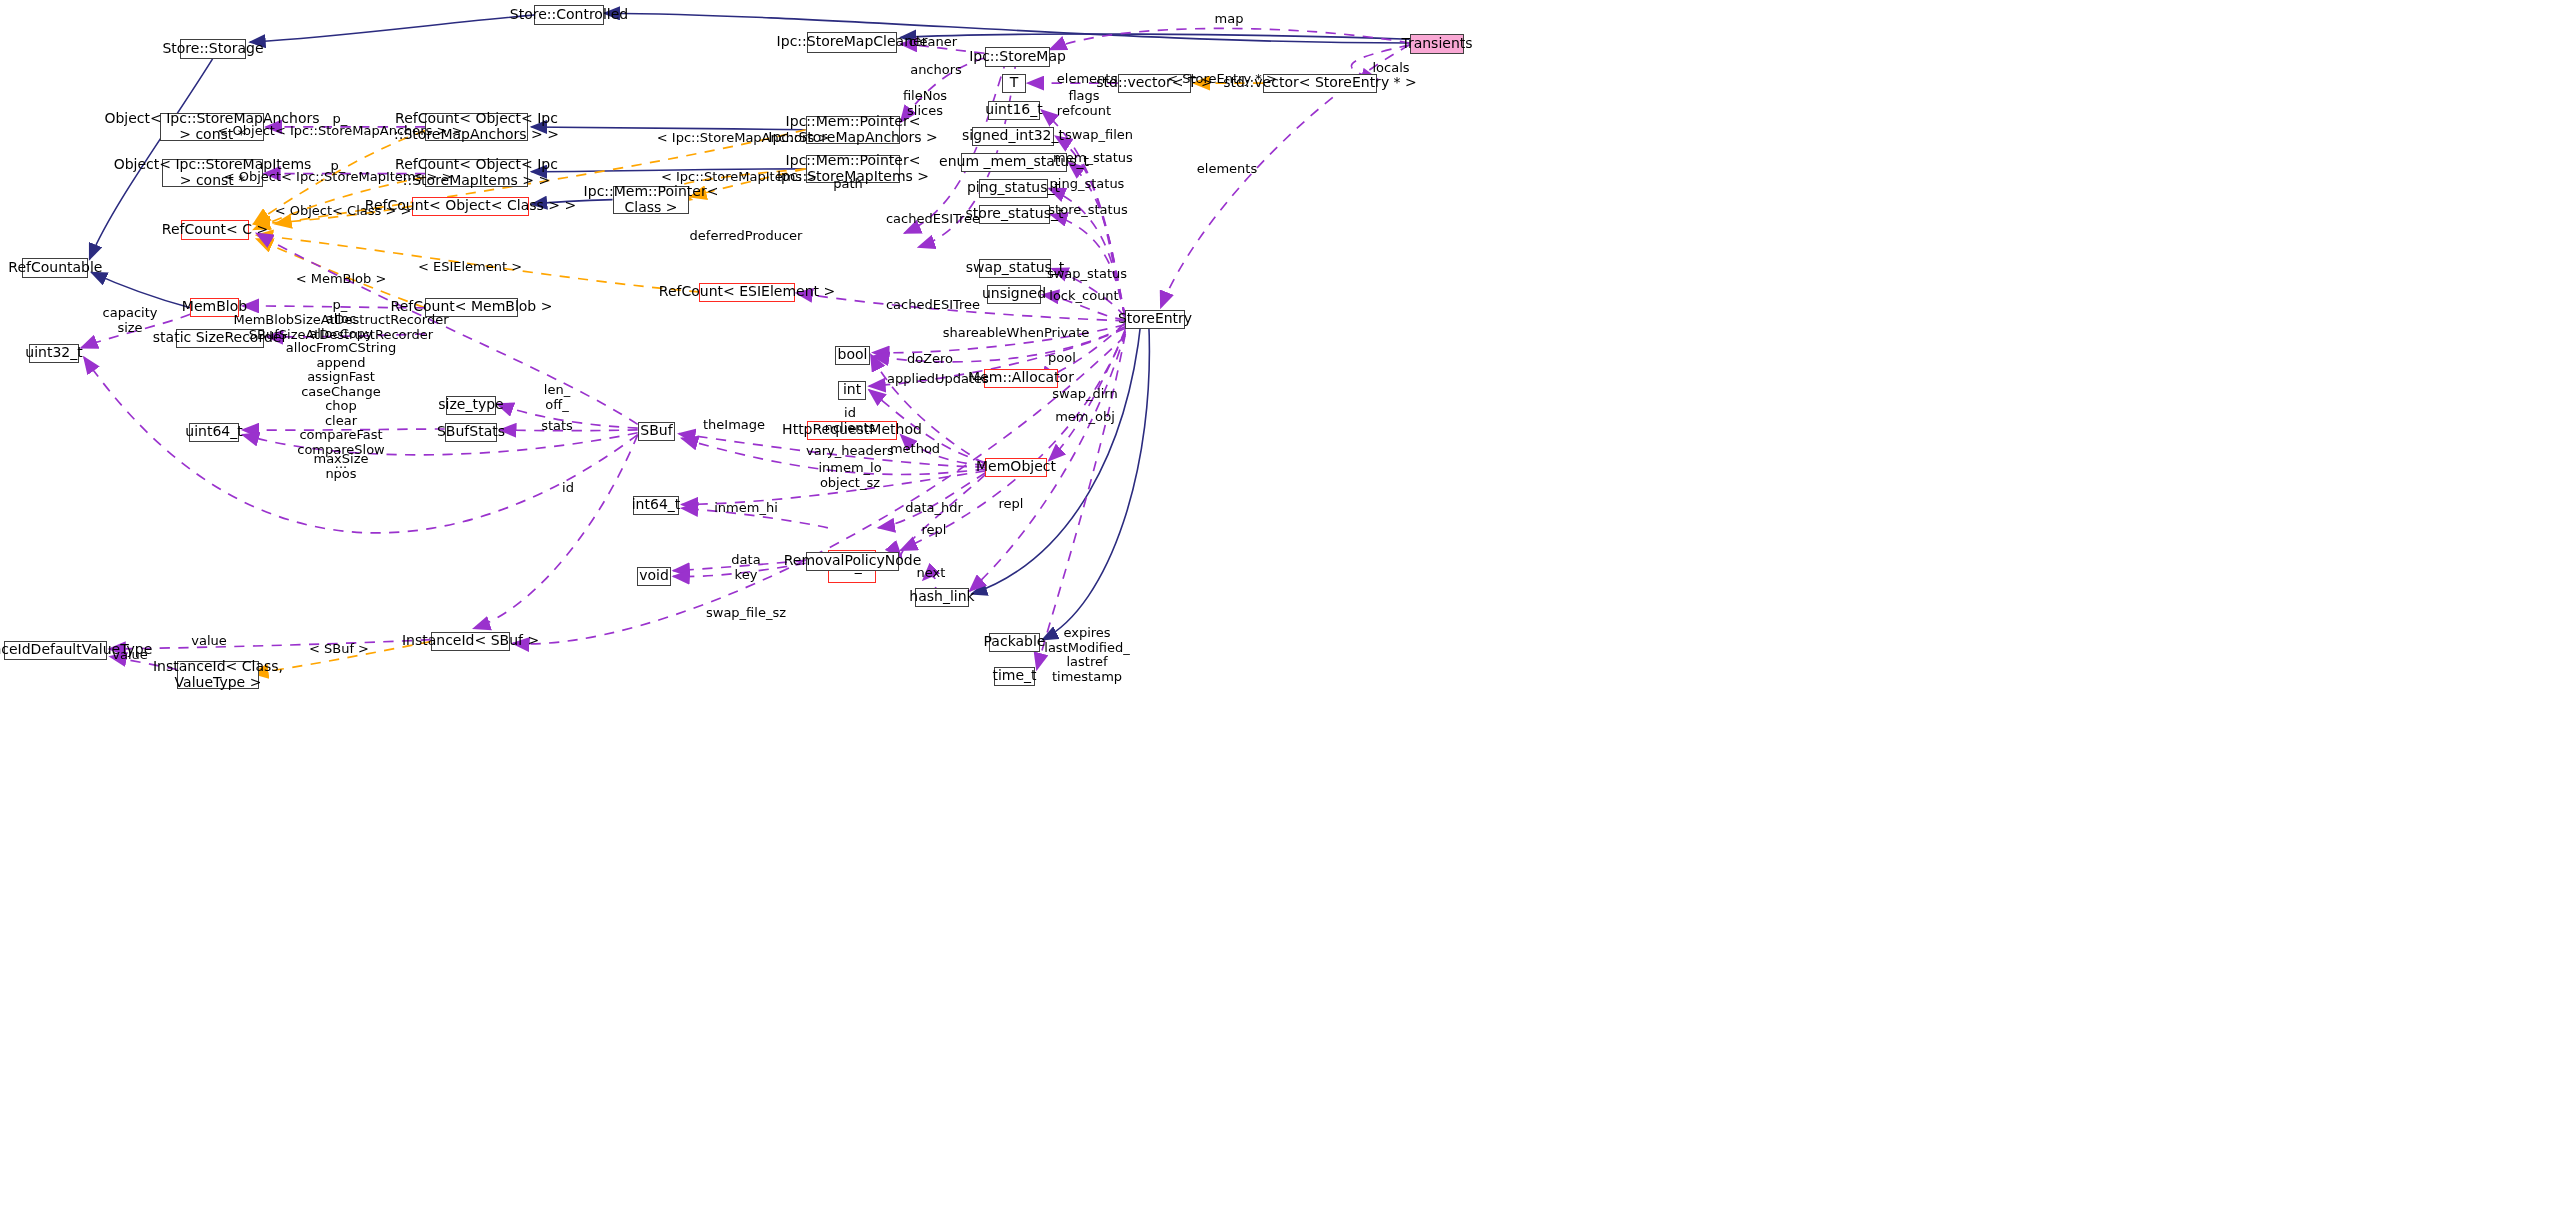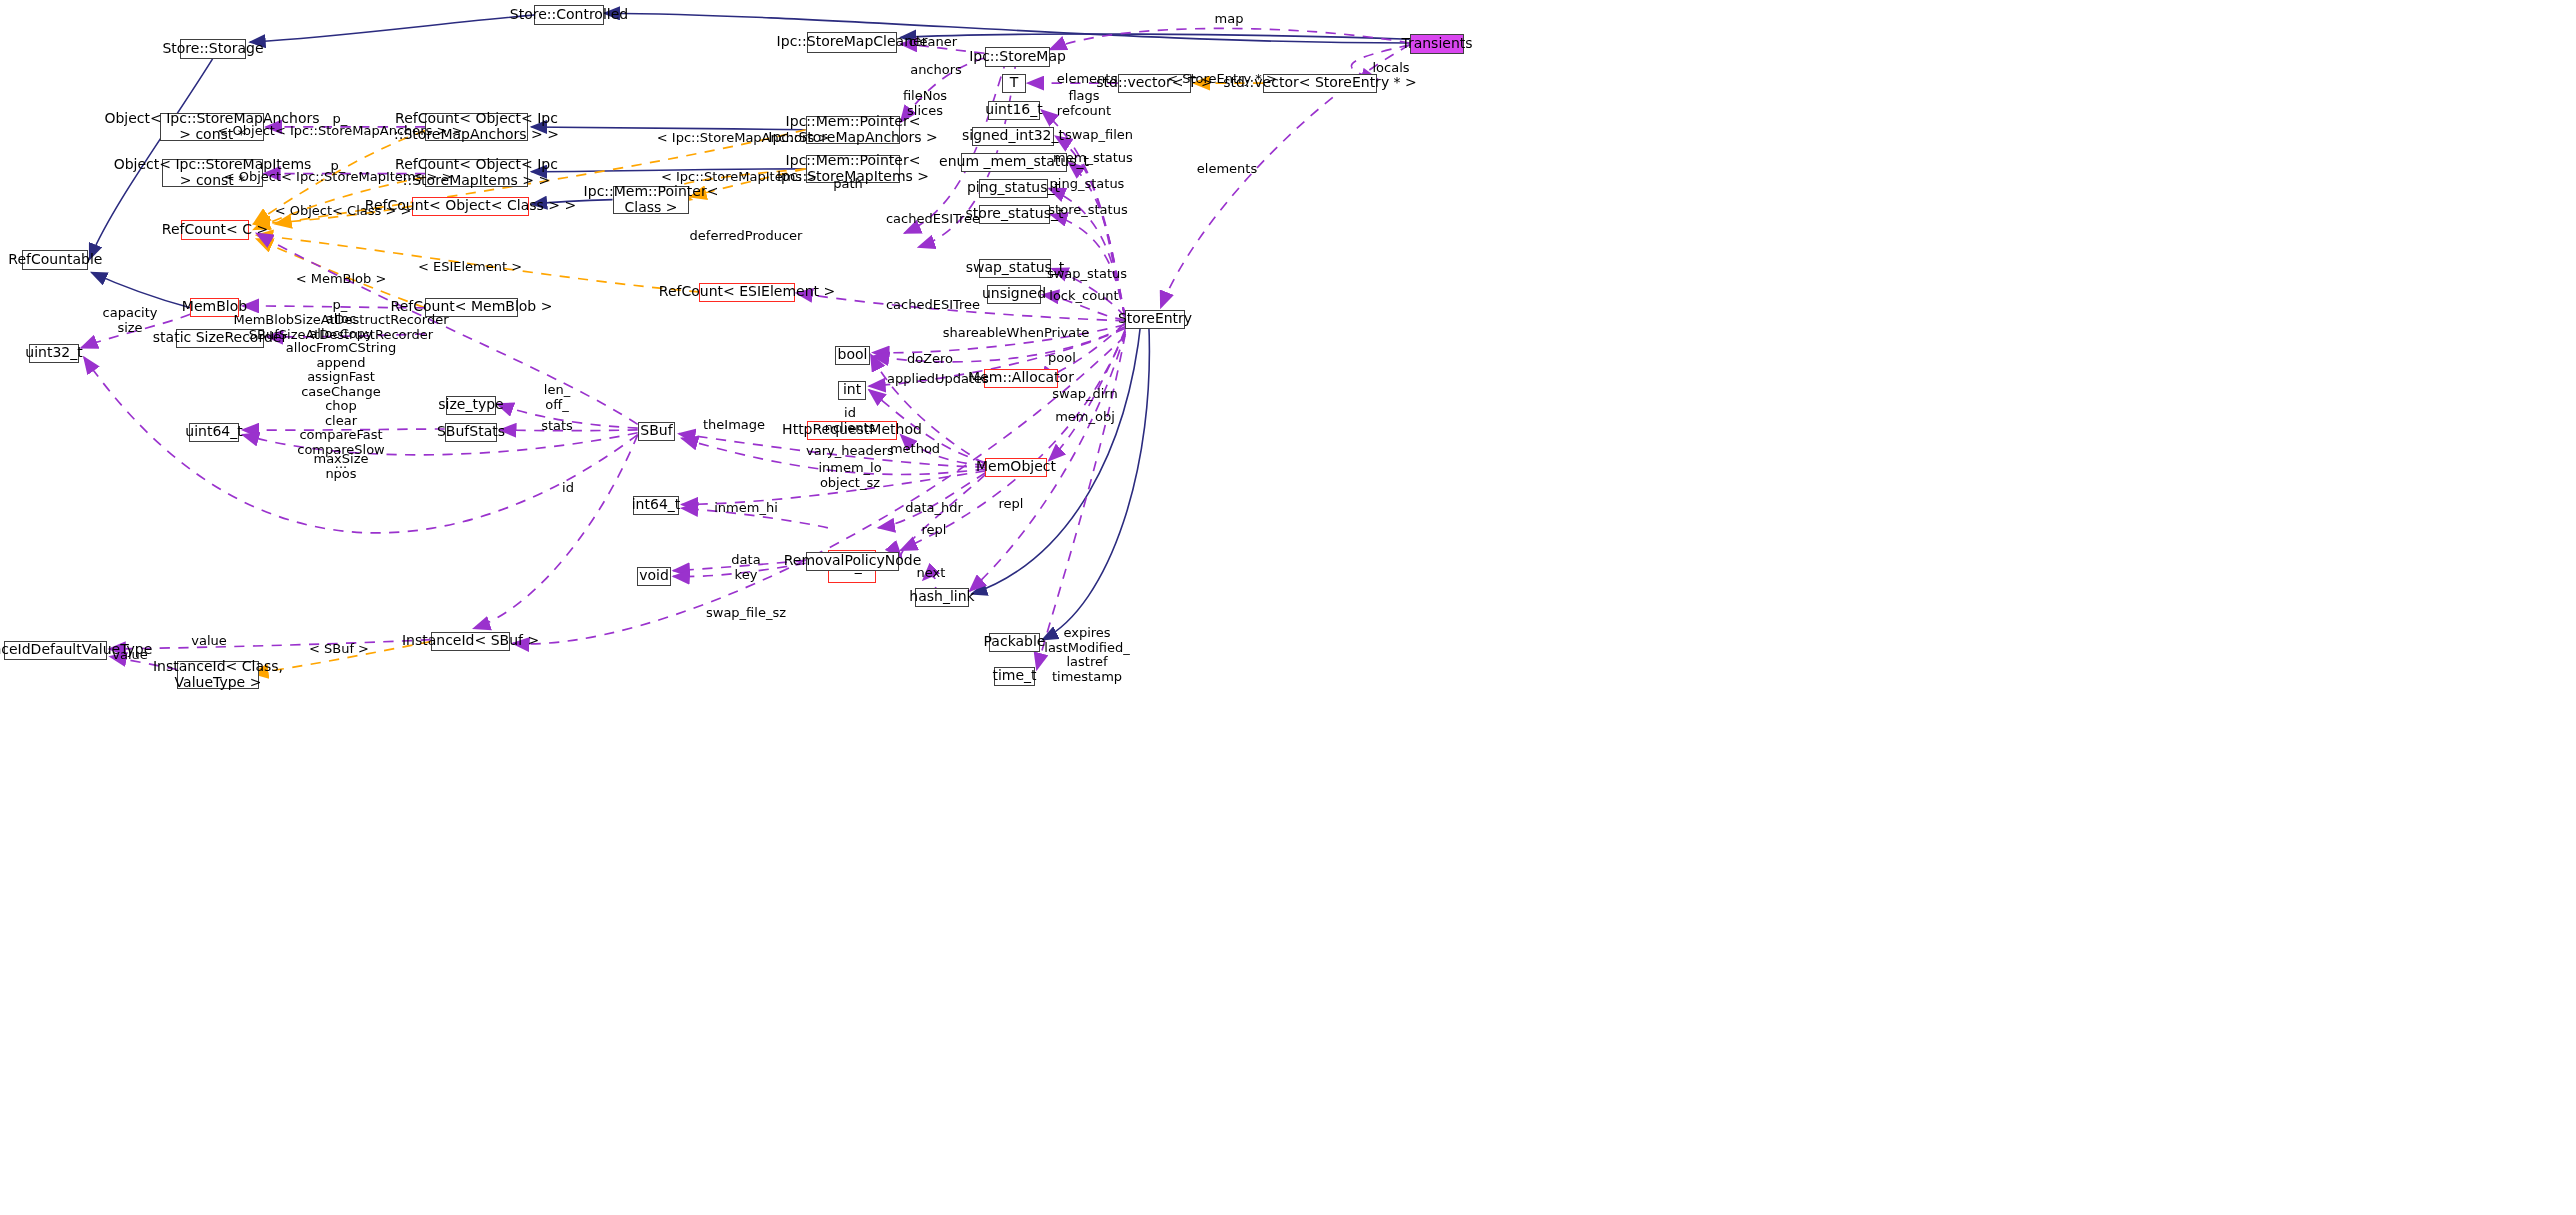--- a/index.html
+++ b/index.html
@@ -3,21 +3,21 @@
 <meta charset="utf-8">
 <style>
   html,body{margin:0;padding:0;background:#ffffff;}
   #canvas{position:relative;width:2576px;height:1216px;background:#ffffff;
           font-family:"DejaVu Sans","Liberation Sans",sans-serif;overflow:hidden;}
   .node{position:absolute;box-sizing:border-box;background:#ffffff;
         border:1.5px solid #404040;display:flex;align-items:center;justify-content:center;
         text-align:center;color:#000000;font-size:14px;line-height:1.12;padding:0.9px 4.7px;
         white-space:pre;z-index:4;}
   .node.red{border-color:#ff2a22;border-width:1.7px;}
-  .node.filled{background:#d946ef;border-color:#404040;}
+  .node.filled{background:#f9a8d4;border-color:#404040;}
   .elabel{position:absolute;color:#000000;font-size:13px;line-height:1.12;
           text-align:center;white-space:pre;z-index:5;transform:translate(-50%,-50%);
           background:transparent;}
   svg.edges{position:absolute;left:0;top:0;width:2576px;height:1216px;z-index:1;}
   .inh{fill:none;stroke:#2b2b7f;stroke-width:1.7;}
   .usage{fill:none;stroke:#9a32cd;stroke-width:1.8;stroke-dasharray:11 9;}
   .tmpl{fill:none;stroke:#ffa500;stroke-width:1.8;stroke-dasharray:11 9;}
 </style>
 </head>
 <body>
@@ -142,21 +142,21 @@
     <div class="node" style="left: 425px; top: 159px; width: 103px; height: 28px;">RefCount&lt; Object&lt; Ipc
 ::StoreMapItems &gt; &gt;</div>
     <div class="node red" style="left: 412px; top: 197px; width: 117px; height: 18.6px;">RefCount&lt; Object&lt; Class &gt; &gt;</div>
     <div class="node red" style="left: 181px; top: 220px; width: 68px; height: 19.6px;">RefCount&lt; C &gt;</div>
     <div class="node" style="left: 806px; top: 116px; width: 94px; height: 28px;">Ipc::Mem::Pointer&lt;
 Ipc::StoreMapAnchors &gt;</div>
     <div class="node" style="left: 806px; top: 155px; width: 94px; height: 28px;">Ipc::Mem::Pointer&lt;
 Ipc::StoreMapItems &gt;</div>
     <div class="node" style="left: 613px; top: 186px; width: 76px; height: 28px;">Ipc::Mem::Pointer&lt;
 Class &gt;</div>
-    <div class="node" style="left: 22.4px; top: 250px; width: 66px; height: 19.6px;">RefCountable</div>
+    <div class="node" style="left: 22.4px; top: 258px; width: 66px; height: 19.6px;">RefCountable</div>
     <div class="node red" style="left: 190px; top: 298px; width: 49px; height: 18.6px;">MemBlob</div>
     <div class="node" style="left: 176px; top: 329px; width: 88px; height: 18.6px;">static SizeRecorder</div>
     <div class="node" style="left: 425px; top: 298px; width: 93px; height: 18.6px;">RefCount&lt; MemBlob &gt;</div>
     <div class="node red" style="left: 699px; top: 283px; width: 96px; height: 18.6px;">RefCount&lt; ESIElement &gt;</div>
     <div class="node" style="left: 29px; top: 344px; width: 50px; height: 18.6px;">uint32_t</div>
     <div class="node" style="left: 189px; top: 423px; width: 50px; height: 18.6px;">uint64_t</div>
     <div class="node" style="left: 446px; top: 396px; width: 50px; height: 18.6px;">size_type</div>
     <div class="node" style="left: 445px; top: 423px; width: 52px; height: 18.6px;">SBufStats</div>
     <div class="node" style="left: 638px; top: 422px; width: 37px; height: 18.6px;">SBuf</div>
     <div class="node" style="left: 835px; top: 346px; width: 35px; height: 18.6px;">bool</div>

